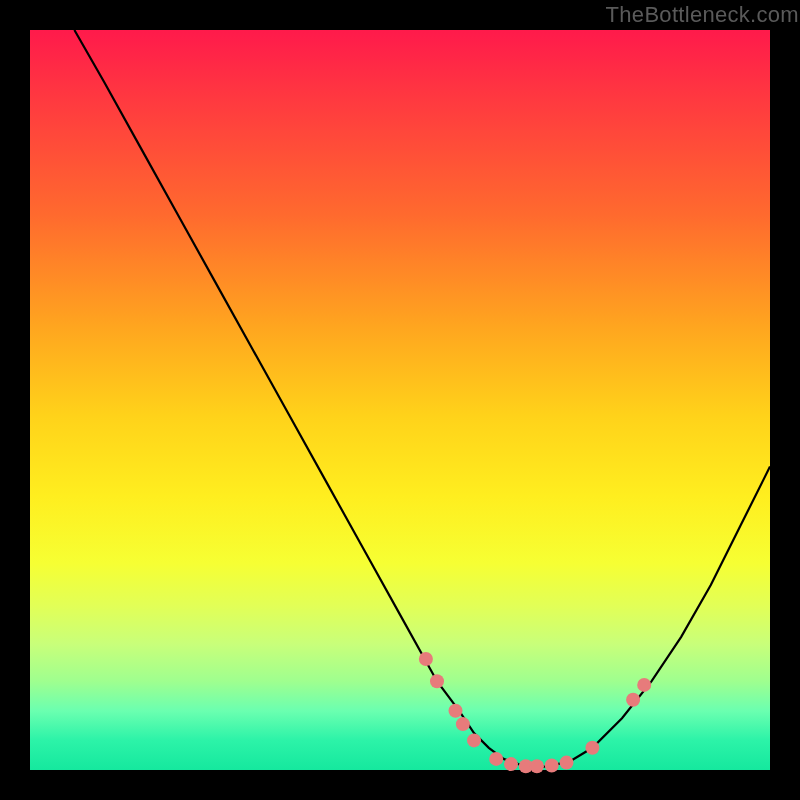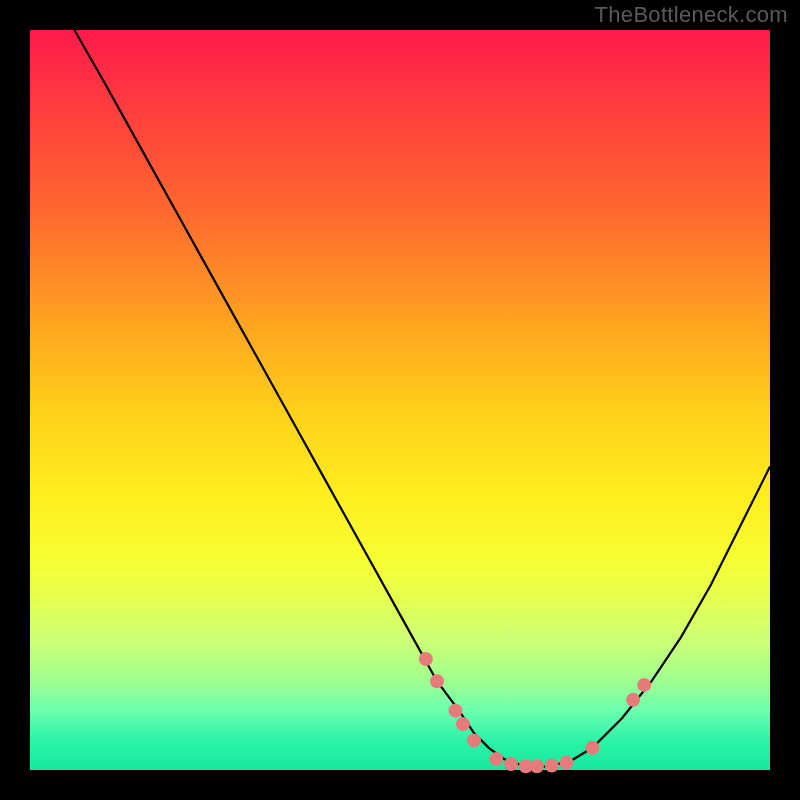--- a/index.html
+++ b/index.html
@@ -13,21 +13,21 @@
   }
   .frame {
     position: relative;
     width: 800px;
     height: 800px;
     background: #000;
   }
   .watermark {
     position: absolute;
     top: 2px;
-    right: 12px;
+    right: 1px;
     color: #5a5a5a;
     font-size: 22px;
     font-weight: 500;
     letter-spacing: 0.3px;
     z-index: 5;
   }
   .plot-area {
     position: absolute;
     left: 30px;
     top: 30px;

